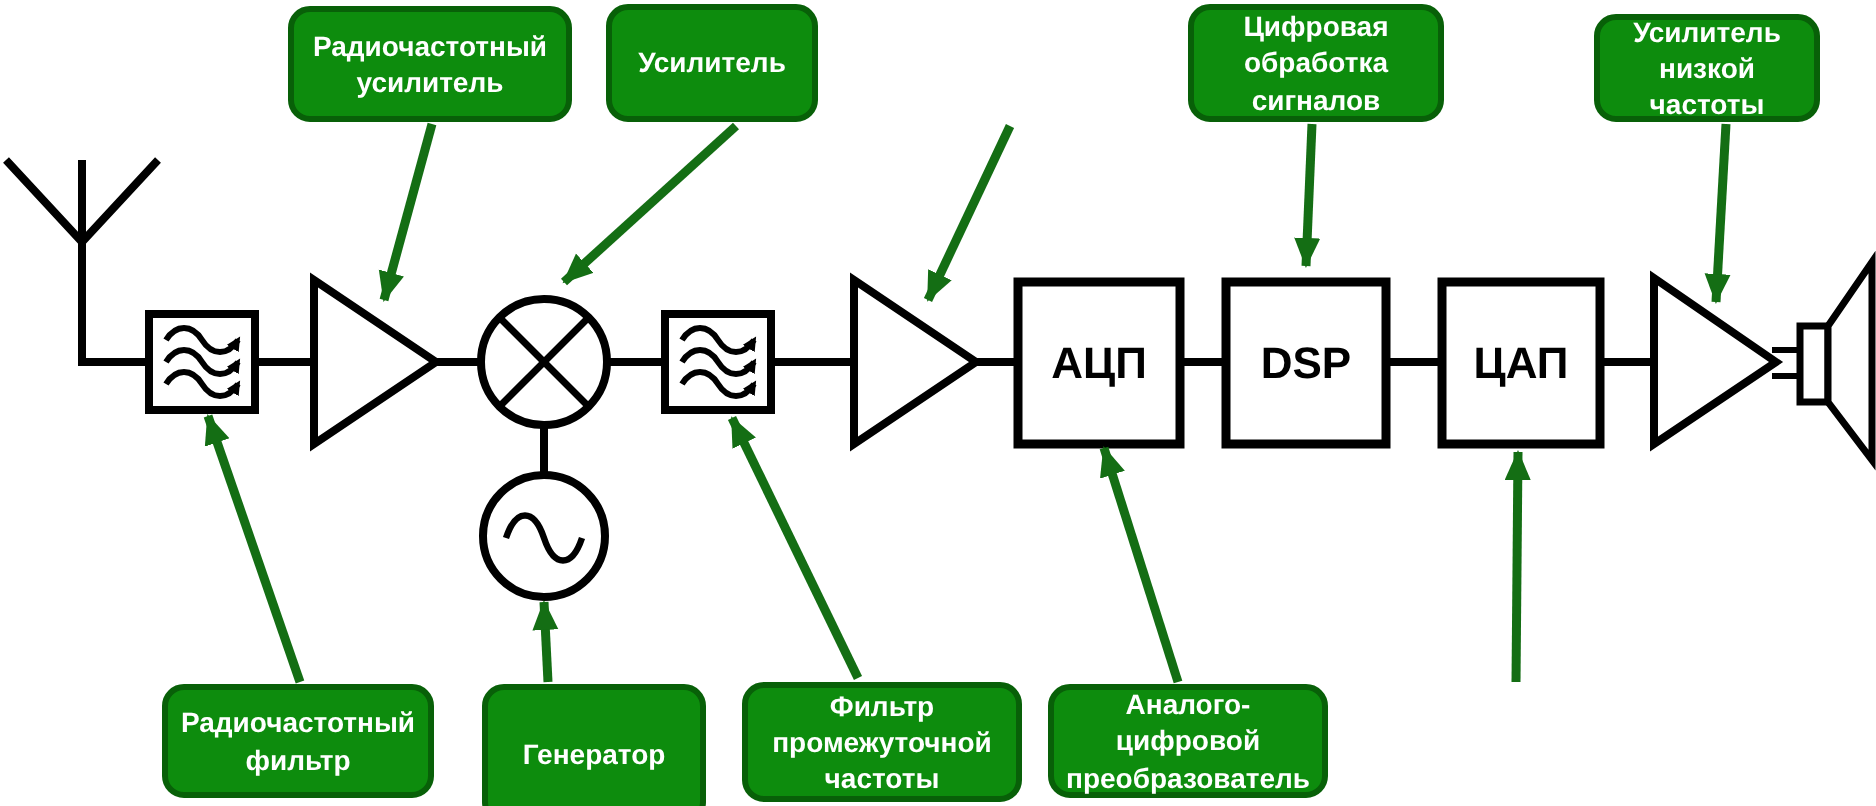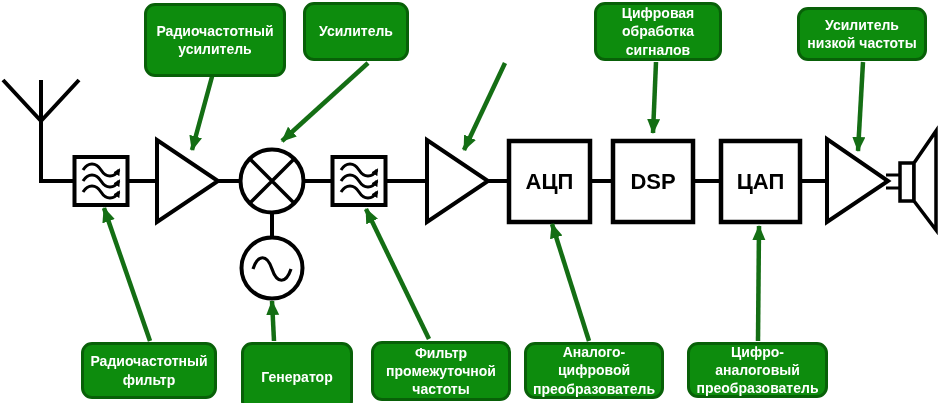--- a/index.html
+++ b/index.html
@@ -143,42 +143,39 @@
       <path class="leader" marker-end="url(#leader-ah)" d="M656,62 L653,133"></path>
       <path class="leader" marker-end="url(#leader-ah)" d="M863,62 L858,151"></path>
       <path class="leader" marker-end="url(#leader-ah)" d="M150,341 L104,208"></path>
       <path class="leader" marker-end="url(#leader-ah)" d="M274,341 L272,301"></path>
       <path class="leader" marker-end="url(#leader-ah)" d="M429,339 L366,209"></path>
       <path class="leader" marker-end="url(#leader-ah)" d="M589,341 L552,224"></path>
       <path class="leader" marker-end="url(#leader-ah)" d="M758,341 L759,226"></path>
     </g>
   </svg>
 
-  <div class="callout" style="left:144px;top:3px;width:142px;height:74px">
+  <div class="callout" style="left:144px;top:3px;width:142px;height:58px">
     <span>Радиочастотный усилитель</span>
   </div>
   <div class="callout" style="left:303px;top:2px;width:106px;height:59px">
     <span>Усилитель</span>
   </div>
   <div class="callout" style="left:594px;top:2px;width:128px;height:59px">
     <span>Цифровая обработка сигналов</span>
   </div>
-  <div class="callout" style="left:797px;top:7px;width:130px;height:54px">
+  <div class="callout" style="left:797px;top:7px;width:113px;height:54px">
     <span>Усилитель низкой частоты</span>
   </div>
 
   <div class="callout" style="left:81px;top:342px;width:136px;height:57px">
     <span>Радиочастотный фильтр</span>
   </div>
   <div class="callout" style="left:241px;top:342px;width:112px;height:70px">
     <span>Генератор</span>
   </div>
   <div class="callout" style="left:371px;top:341px;width:140px;height:60px">
     <span>Фильтр промежуточной частоты</span>
   </div>
   <div class="callout" style="left:524px;top:342px;width:140px;height:57px">
     <span>Аналого-цифровой преобразователь</span>
   </div>
-  <div class="callout" style="left:687px;top:342px;width:141px;height:56px">
-    <span>Цифро-аналоговый преобразователь</span>
-  </div>
 
 </div>
 
 </body></html>

